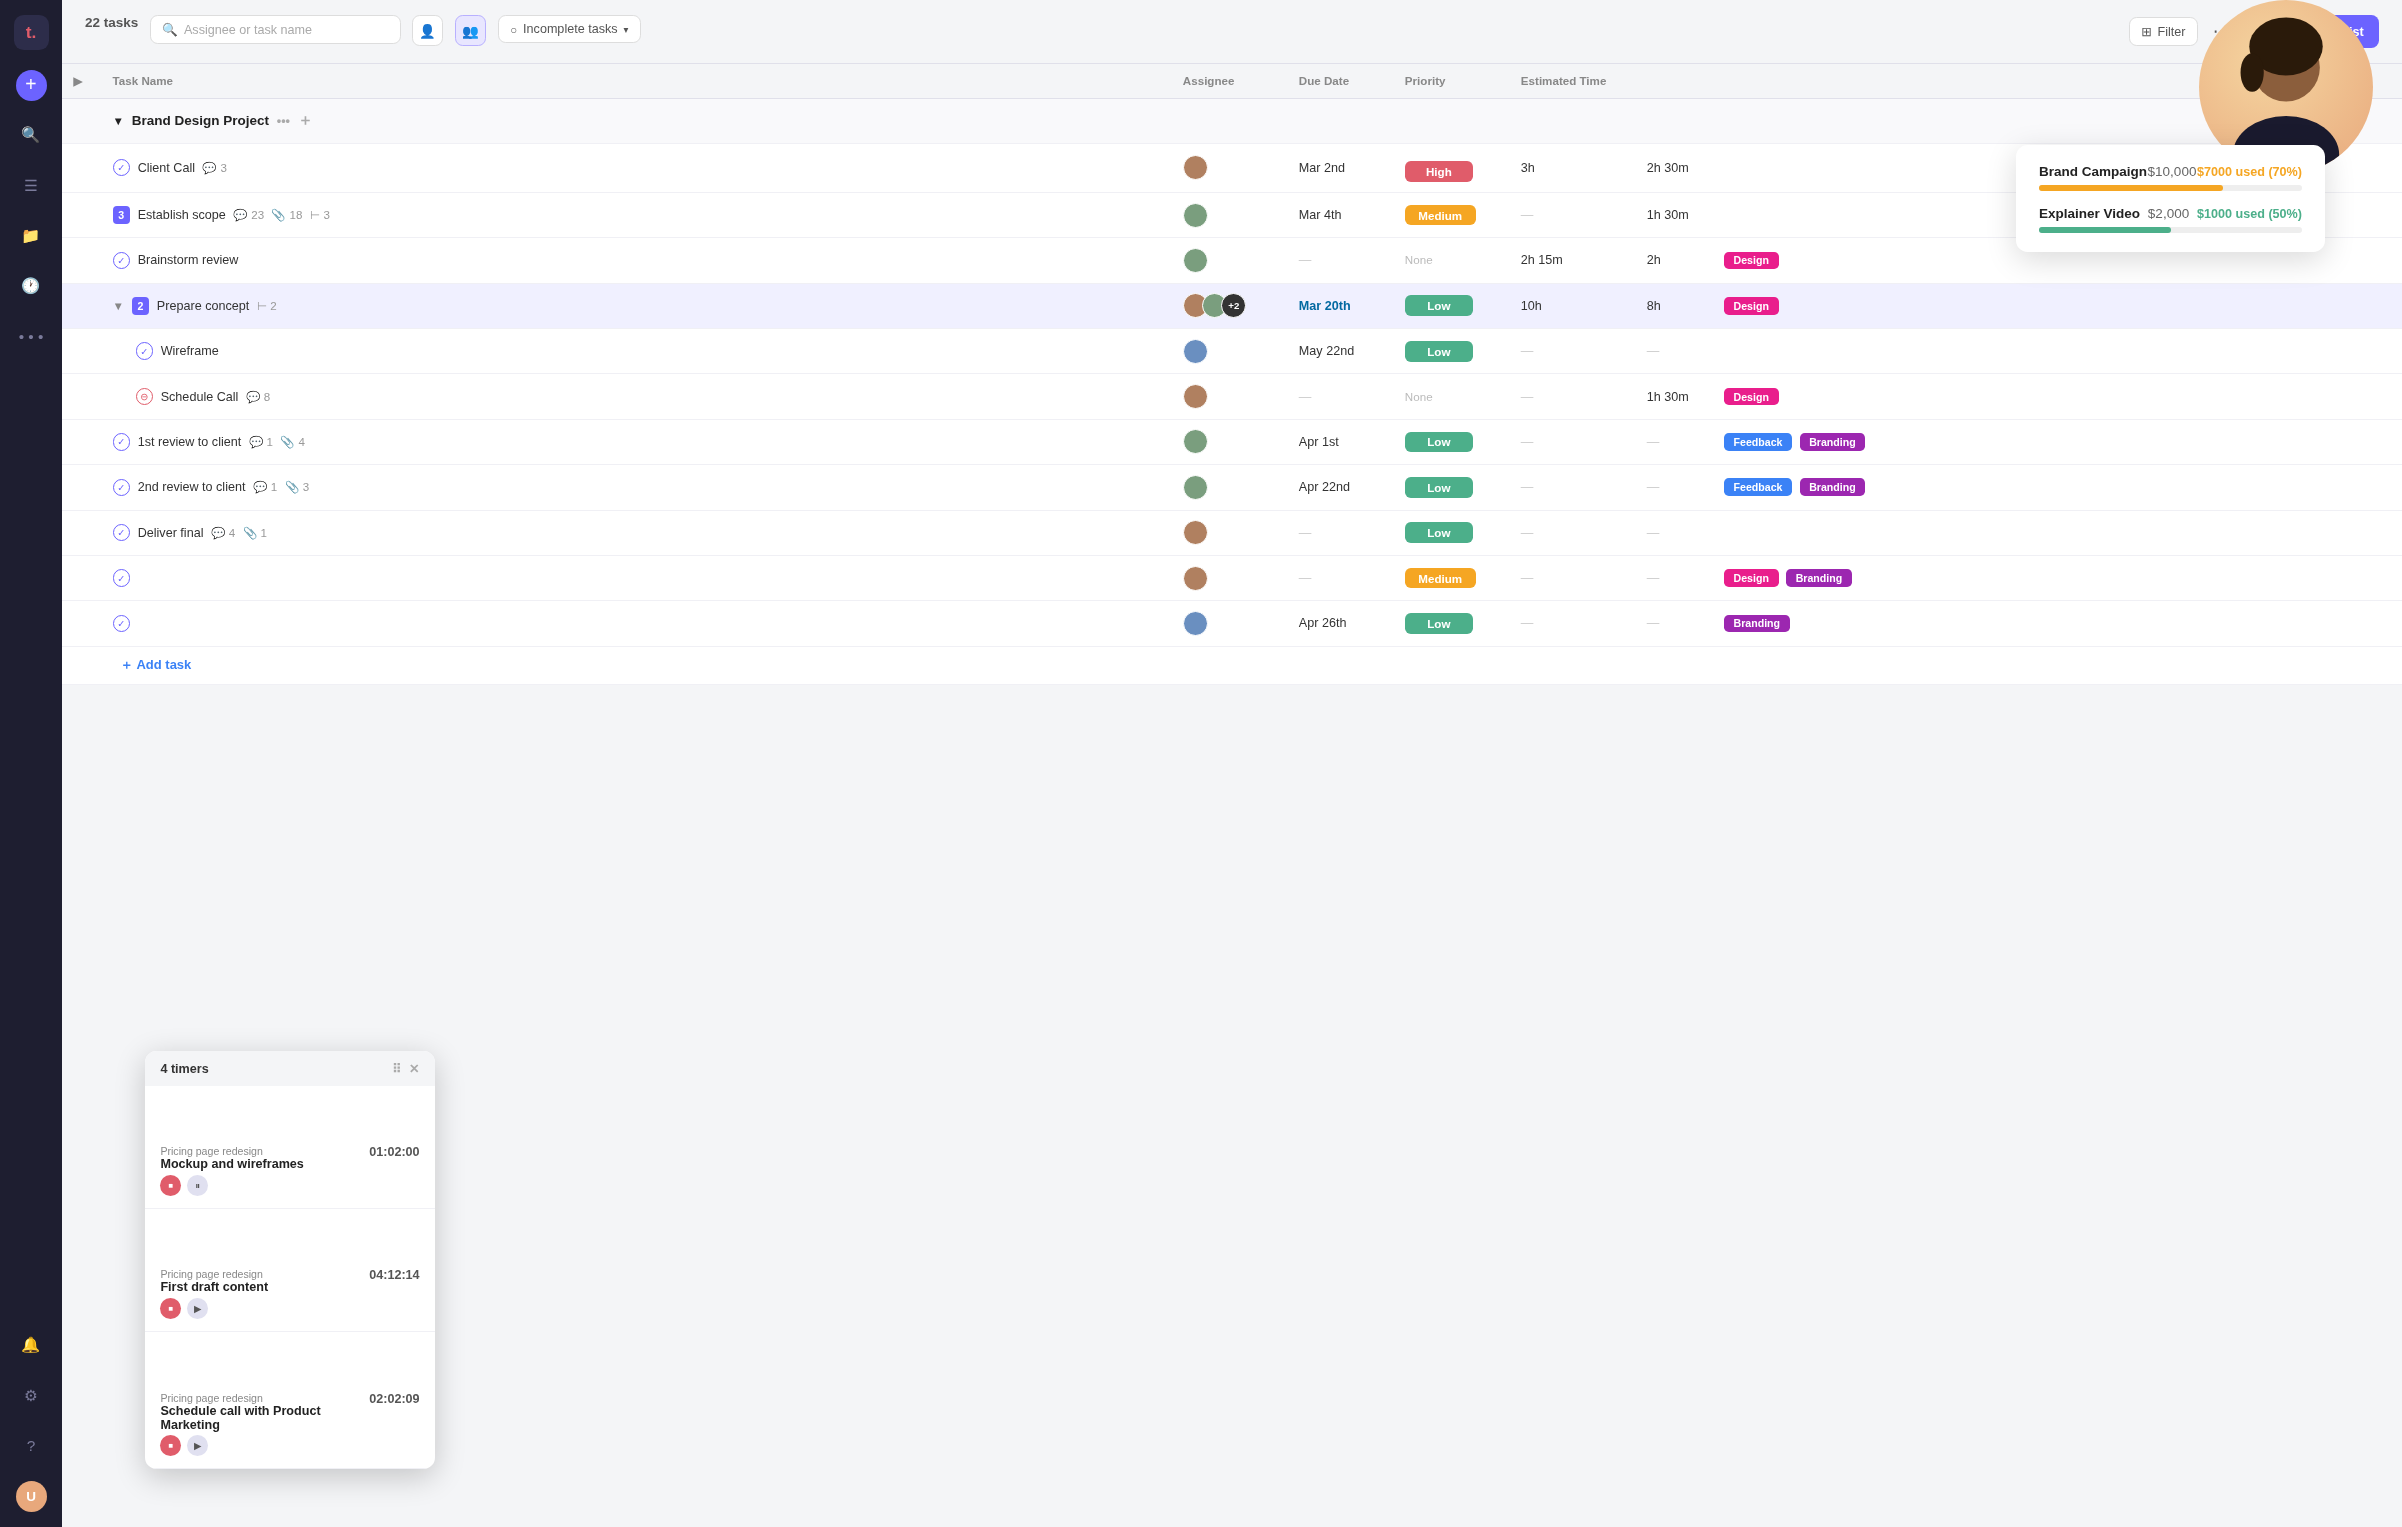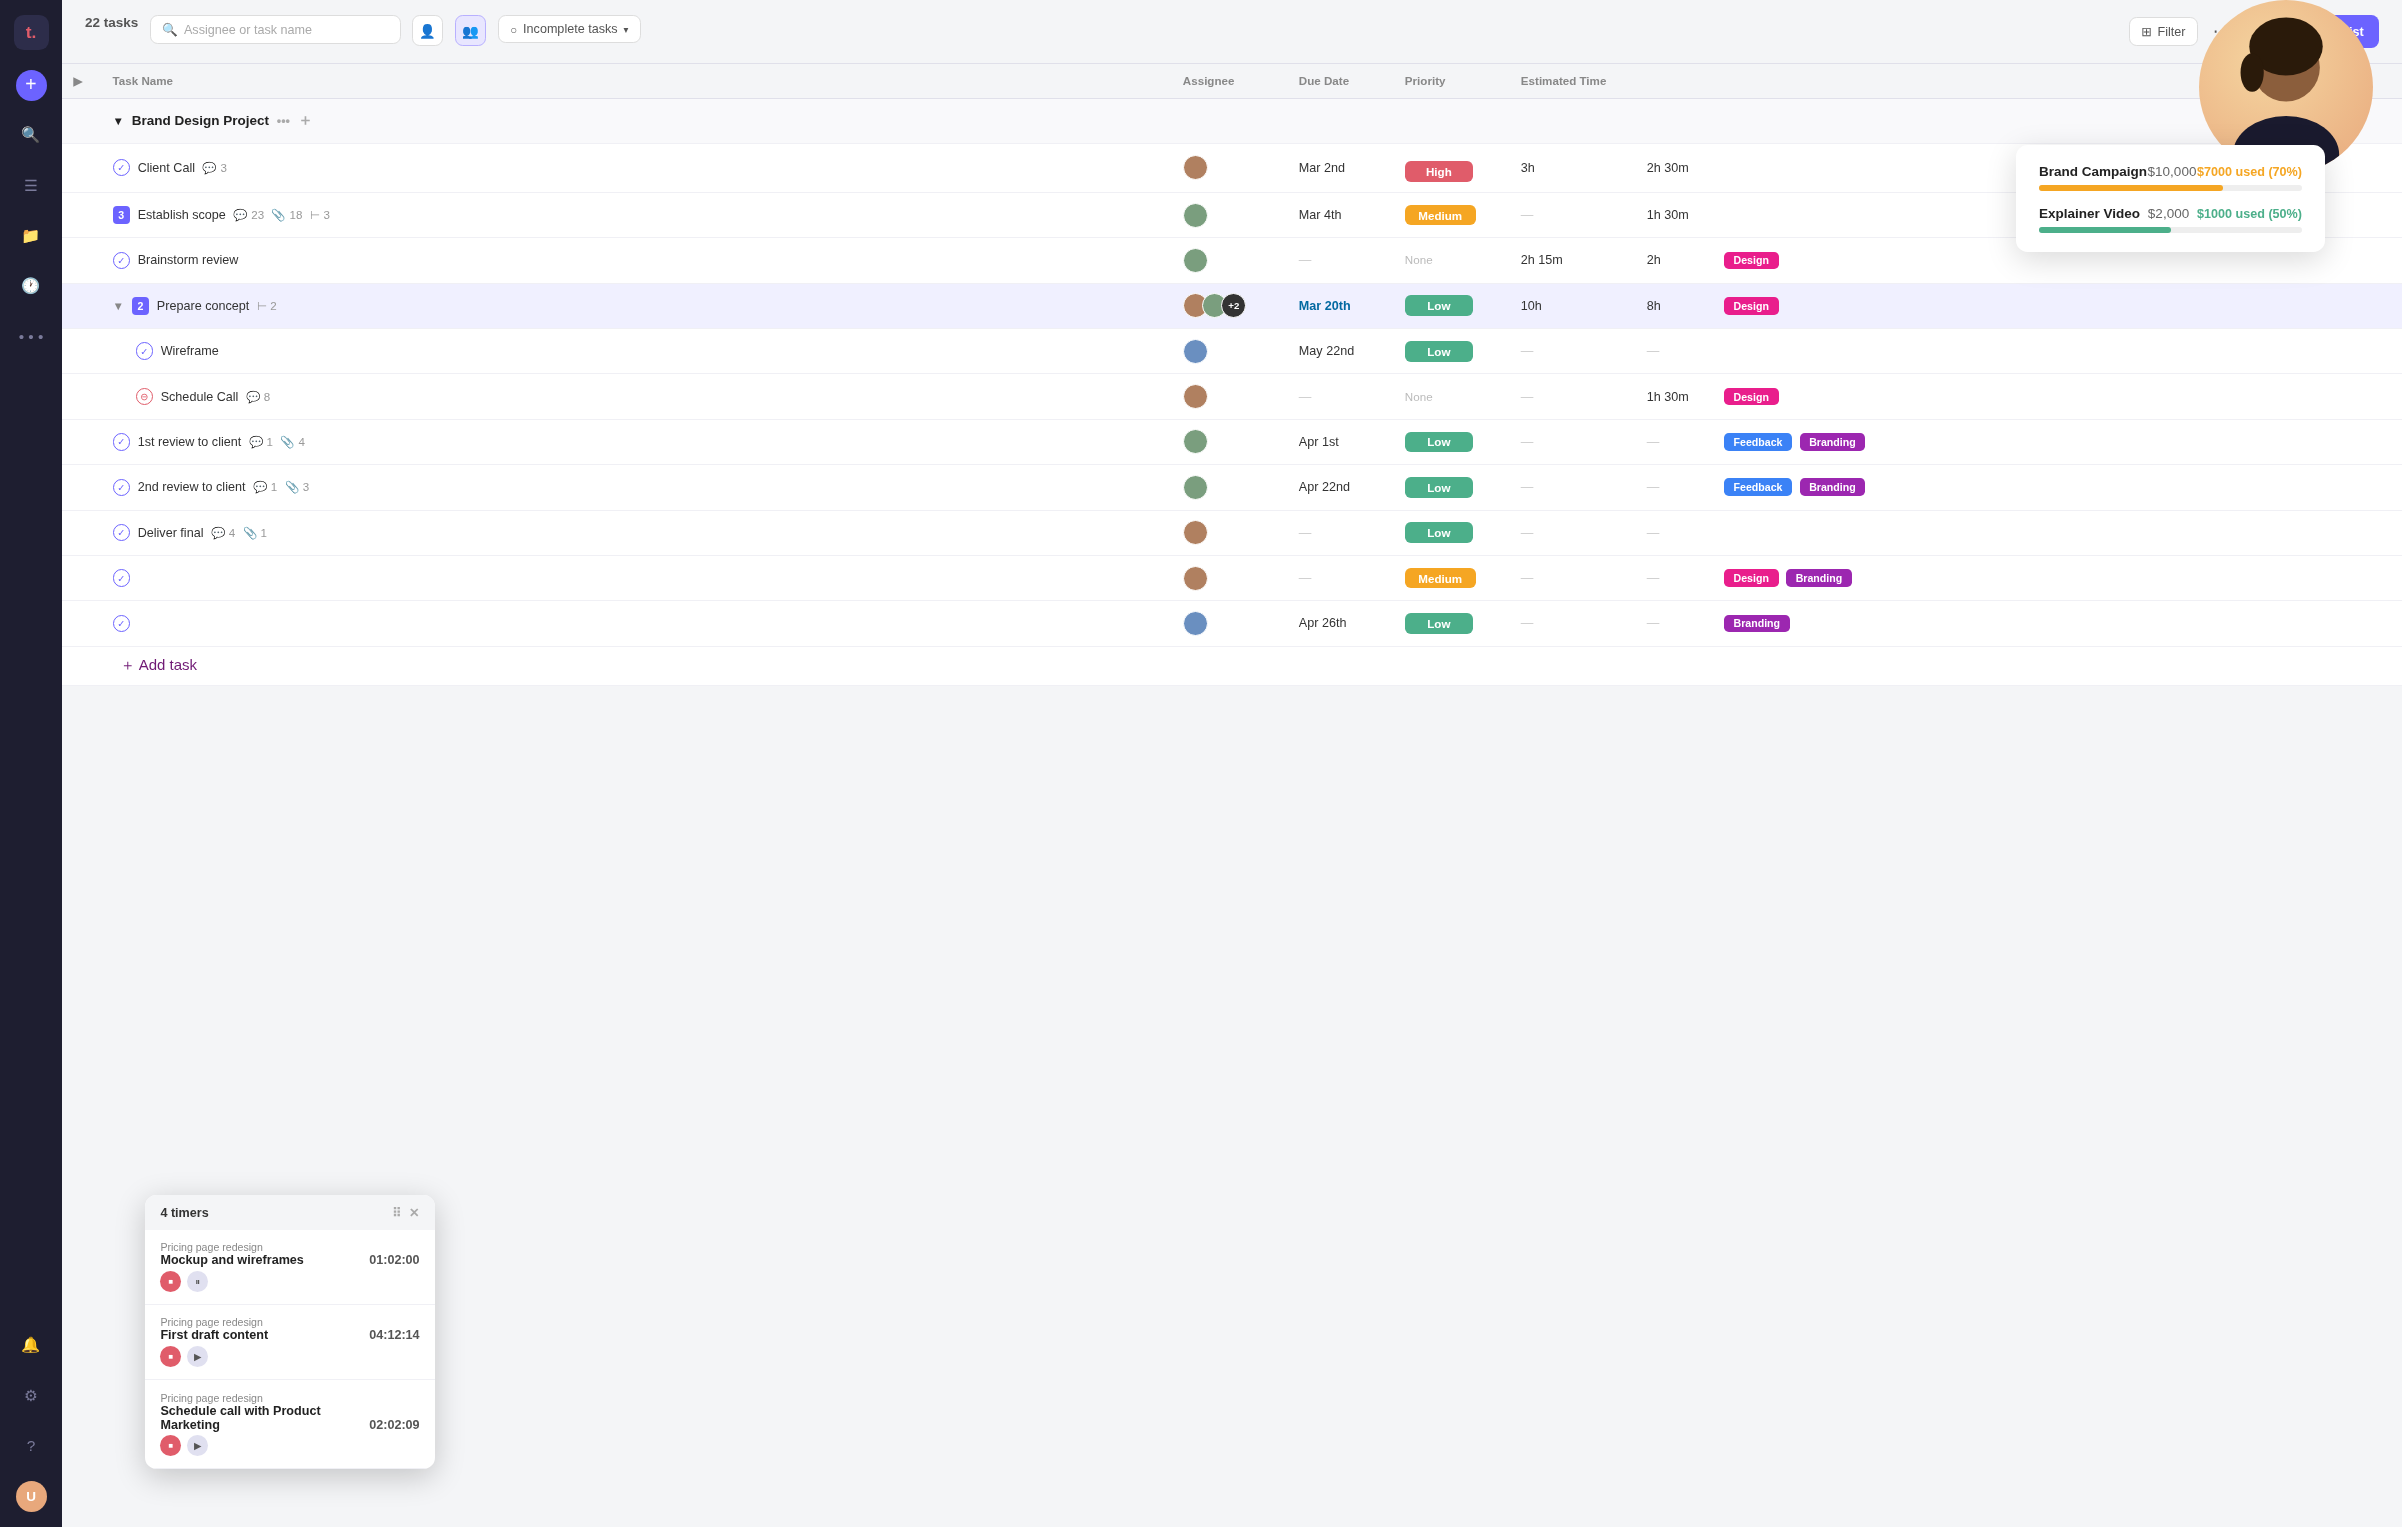--- a/index.html
+++ b/index.html
@@ -216,21 +216,21 @@
     .timer-time { font-size: 12.6px; color: #555; font-weight: 600; }
     .timer-controls { display: flex; align-items: center; gap: 5.8px; }
     .timer-stop {
       width: 21px; height: 21px; border-radius: 50%; background: #e05c6a;
       display: flex; align-items: center; justify-content: center; color: white; font-size: 7.7px; cursor: pointer;
     }
     .timer-play-pause {
       width: 21px; height: 21px; border-radius: 50%; background: #e0e0f0;
       display: flex; align-items: center; justify-content: center; color: #555; font-size: 9.7px; cursor: pointer;
     }
-    .timer-row { display: flex; align-items: flex-end; justify-content: space-between; }
+    .timer-row { display: flex; align-items: flex-start; justify-content: space-between; margin-top: 48px; }
 
     
     .person-overlay {
       position: absolute;
       top: -9.7px; right: 19.3px;
       width: 212px; height: 232px;
       z-index: 99;
       pointer-events: none;
     }
     .person-circle {
@@ -241,21 +241,21 @@
       overflow: hidden;
       display: flex; align-items: flex-end; justify-content: center;
     }
 
     .header-right-section {
       display: flex; align-items: center; gap: 7.7px;
     }
 
     .chevron-icon { font-size: 9.7px; }
 
-    .add-row td { color: #701a75; font-size: 15px; cursor: pointer; padding: 9.7px 19.3px; }
+    .add-row td { color: #3b82f6; font-size: 13px; cursor: pointer; padding: 9.7px 19.3px; font-weight: bold; }
 
     .incomplete-filter {
       display: flex; align-items: center; gap: 5.8px;
       background: white; border: 1px solid #ddd; border-radius: 7.7px;
       padding: 5.8px 11.6px; font-size: 12.6px; color: #555; cursor: pointer;
     }
 
   </style>
 </head>
 <body>

